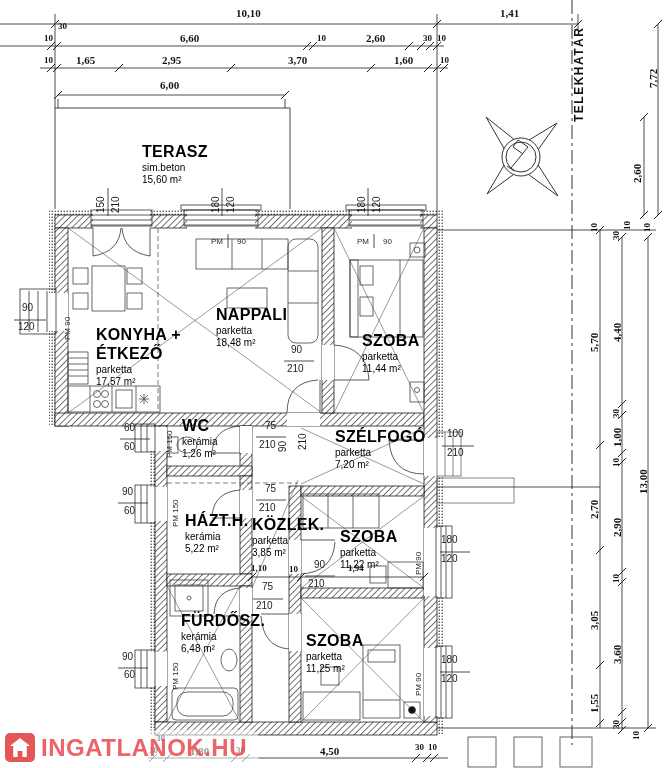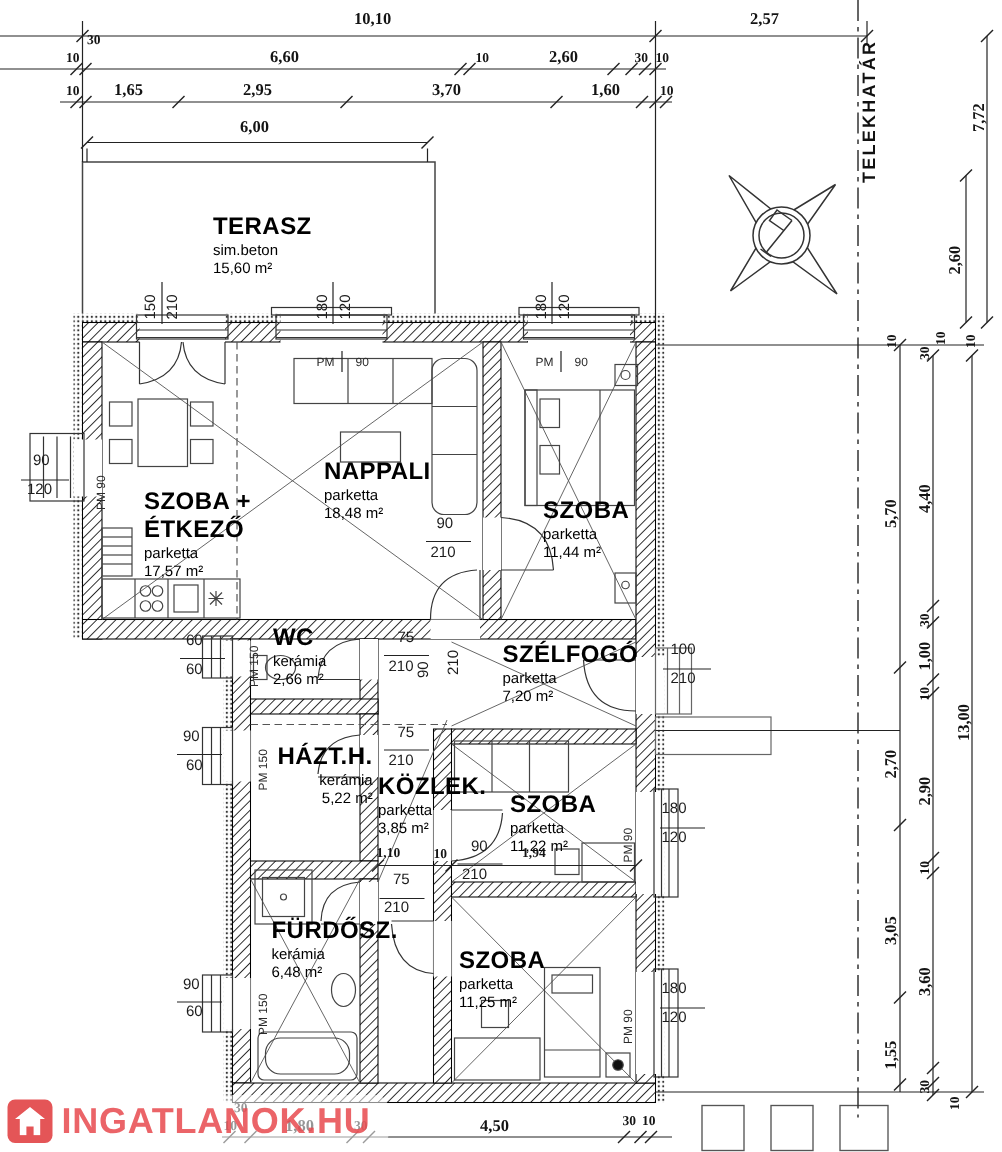--- a/index.html
+++ b/index.html
@@ -337,46 +337,46 @@
       </g>
 </svg>
 
 <div id="rooms">
       <div class="room" style="left: 142px; top: 143px;">
         <div class="n">TERASZ</div>
         <div class="m">sim.beton</div>
         <div class="m">15,60 m²</div>
       </div>
       <div class="room" style="left: 96px; top: 326px;">
-        <div class="n">SZOBA +</div>
+        <div class="n">KONYHA +</div>
         <div class="n">ÉTKEZŐ</div>
         <div class="m">parketta</div>
         <div class="m">17,57 m²</div>
       </div>
       <div class="room" style="left: 216px; top: 306px;">
         <div class="n">NAPPALI</div>
         <div class="m">parketta</div>
         <div class="m">18,48 m²</div>
       </div>
       <div class="room" style="left: 362px; top: 332px;">
         <div class="n">SZOBA</div>
         <div class="m">parketta</div>
         <div class="m">11,44 m²</div>
       </div>
       <div class="room" style="left: 182px; top: 417px;">
         <div class="n">WC</div>
         <div class="m">kerámia</div>
-        <div class="m">2,66 m²</div>
+        <div class="m">1,26 m²</div>
       </div>
       <div class="room" style="left: 335px; top: 428px;">
         <div class="n">SZÉLFOGÓ</div>
         <div class="m">parketta</div>
         <div class="m">7,20 m²</div>
       </div>
-      <div class="room" style="left: 185px; top: 496px; text-align: right;">
+      <div class="room" style="left: 185px; top: 512px;">
         <div class="n">HÁZT.H.</div>
         <div class="m">kerámia</div>
         <div class="m">5,22 m²</div>
       </div>
       <div class="room" style="left: 252px; top: 516px;">
         <div class="n">KÖZLEK.</div>
         <div class="m">parketta</div>
         <div class="m">3,85 m²</div>
       </div>
       <div class="room" style="left: 340px; top: 528px;">
@@ -391,21 +391,21 @@
       </div>
       <div class="room" style="left: 306px; top: 632px;">
         <div class="n">SZOBA</div>
         <div class="m">parketta</div>
         <div class="m">11,25 m²</div>
       </div>
     </div>
 <div id="ann">
       <div class="lb c-ds" style="left: 58px; top: 22px;">30</div>
       <div class="lb c-d" style="left: 236px; top: 8px;">10,10</div>
-      <div class="lb c-d" style="left: 500px; top: 8px;">2,57</div>
+      <div class="lb c-d" style="left: 500px; top: 8px;">1,41</div>
       <div class="lb c-ds" style="left: 44px; top: 34px;">10</div>
       <div class="lb c-d" style="left: 180px; top: 33px;">6,60</div>
       <div class="lb c-ds" style="left: 317px; top: 34px;">10</div>
       <div class="lb c-d" style="left: 366px; top: 33px;">2,60</div>
       <div class="lb c-ds" style="left: 423px; top: 34px;">30</div>
       <div class="lb c-ds" style="left: 437px; top: 34px;">10</div>
       <div class="lb c-ds" style="left: 44px; top: 56px;">10</div>
       <div class="lb c-d" style="left: 76px; top: 55px;">1,65</div>
       <div class="lb c-d" style="left: 162px; top: 55px;">2,95</div>
       <div class="lb c-d" style="left: 288px; top: 55px; text-align: right;">3,70</div>

